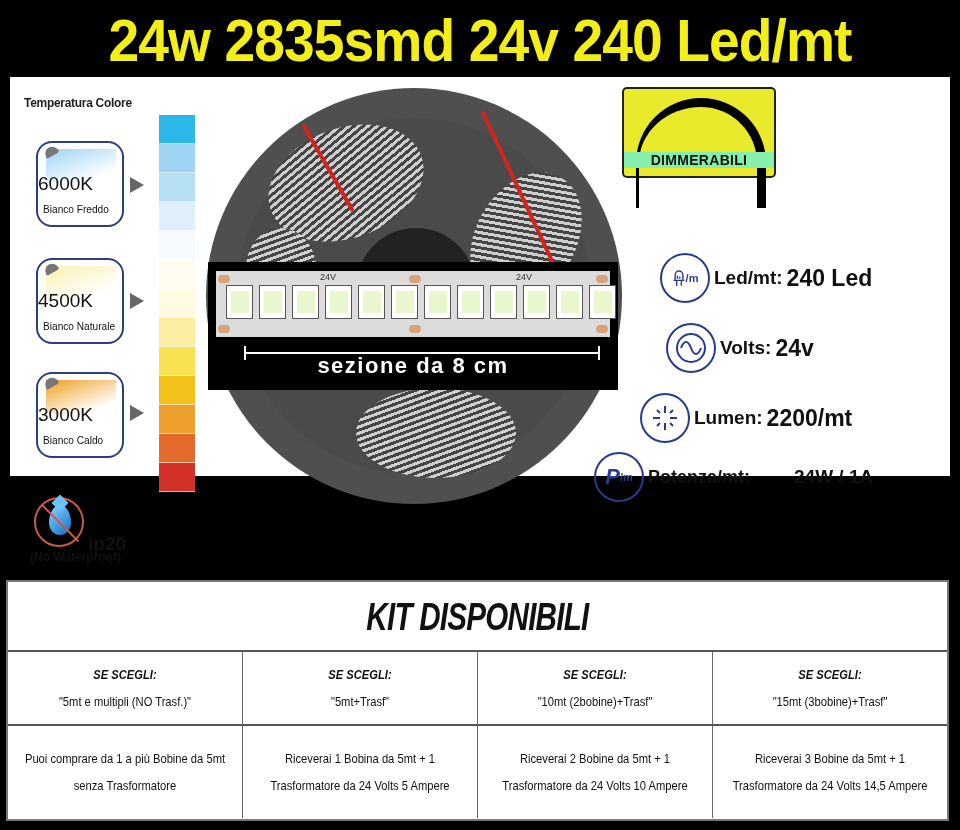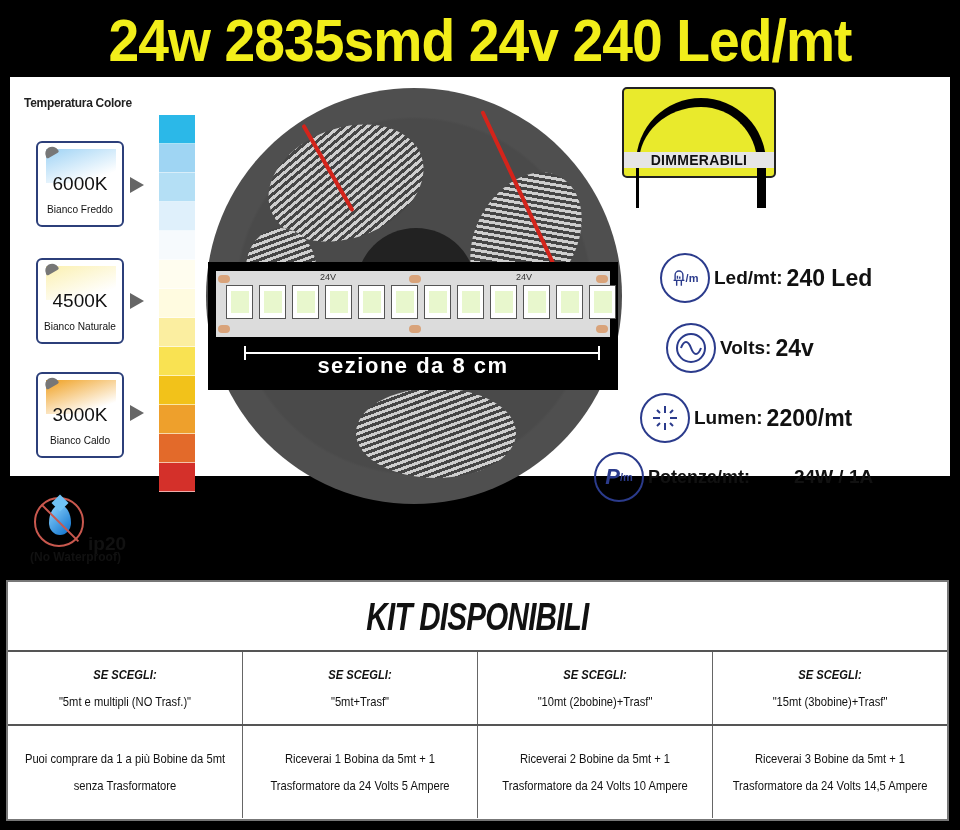--- a/index.html
+++ b/index.html
@@ -16,22 +16,21 @@
 
   .panel {
     position: absolute; left: 10px; top: 77px; width: 940px; height: 399px;
     background: #fff;
   }
 
   
   .ct-title { position: absolute; left: 14px; top: 18px; font-size: 13px; color: #222; font-weight: bold; letter-spacing: -0.3px; transform: scaleX(0.92); transform-origin: left; }
   .ct-card {
     position: absolute; left: 26px; width: 88px; height: 86px;
-    border: 2px solid #2c3f7a; border-radius: 6px; background: #fff; overflow: hidden;
-    text-align: center;
+    border: 2px solid #2c3f7a; border-radius: 16px; background: #fff; overflow: hidden;
     padding-left: 16px;
   }
   .ct-card .beam { position: absolute; left: 8px; top: 6px; width: 70px; height: 34px; }
   .ct-card .lamp { position: absolute; left: 6px; top: 4px; width: 14px; height: 9px; background: #777; border-radius: 8px 8px 2px 2px; transform: rotate(-30deg); }
   .ct-card .k { position: absolute; left: 0; right: 0; top: 30px; font-size: 19px; color: #111; }
   .ct-card .n { position: absolute; left: 0; right: 0; top: 60px; font-size: 11.5px; color: #111; transform: scaleX(0.88); }
   .ct-arrow { position: absolute; left: 120px; width: 0; height: 0; border-top: 8px solid transparent; border-bottom: 8px solid transparent; border-left: 14px solid #666; }
 
   .scale { position: absolute; left: 149px; top: 38px; width: 36px; }
   .scale div { width: 36px; height: 29px; border-bottom: 1px solid rgba(255,255,255,0.6); }
@@ -59,21 +58,21 @@
   .strip .chip i { display: block; width: 18px; height: 22px; background: #e8f7cd; }
   .strip .pad { position: absolute; width: 12px; height: 8px; background: #d9a37a; border-radius: 4px; }
   .measure { position: absolute; left: 36px; top: 90px; width: 356px; height: 2px; background: #fff; }
   .measure:before, .measure:after { content: ""; position: absolute; top: -6px; width: 2px; height: 14px; background: #fff; }
   .measure:before { left: 0; } .measure:after { right: 0; }
   .sez { position: absolute; left: 0; right: 0; top: 91px; text-align: center; color: #fff; font-size: 22px; font-weight: bold; letter-spacing: 1.5px; }
 
   
   .dim { position: absolute; left: 612px; top: 10px; width: 154px; height: 91px; background: #e9ea2c; border: 2px solid #222; border-radius: 5px; }
   .dim .arc { position: absolute; left: 12px; top: 9px; width: 130px; height: 110px; border: 9px solid #000; border-bottom: none; border-radius: 65px 65px 0 0; border-left-width: 3px; }
-  .dim .lbl { position: absolute; left: 0; right: 0; bottom: 8px; text-align: center; font-weight: bold; font-size: 14px; color: #111; letter-spacing: 0.3px; background: #e5e5e5; }
+  .dim .lbl { position: absolute; left: 0; right: 0; bottom: 8px; text-align: center; font-weight: bold; font-size: 14px; color: #111; letter-spacing: 0.3px; background: #86efac; }
 
   
   .spec { position: absolute; display: flex; align-items: center; white-space: nowrap; }
   .spec .ic { width: 50px; height: 50px; border: 2px solid #2b3b8c; border-radius: 50%; display: flex; align-items: center; justify-content: center; color: #2b3b8c; font-size: 15px; font-weight: bold; flex: none; margin-right: 4px; }
   .spec .k { font-weight: bold; font-size: 19px; color: #111; }
   .spec .val { font-weight: bold; font-size: 23px; color: #111; margin-left: 4px; }
   .spec .val.sm { font-size: 19px; margin-left: 44px; }
   .spec .val.reg { font-weight: normal; font-size: 21px; }
 
   

